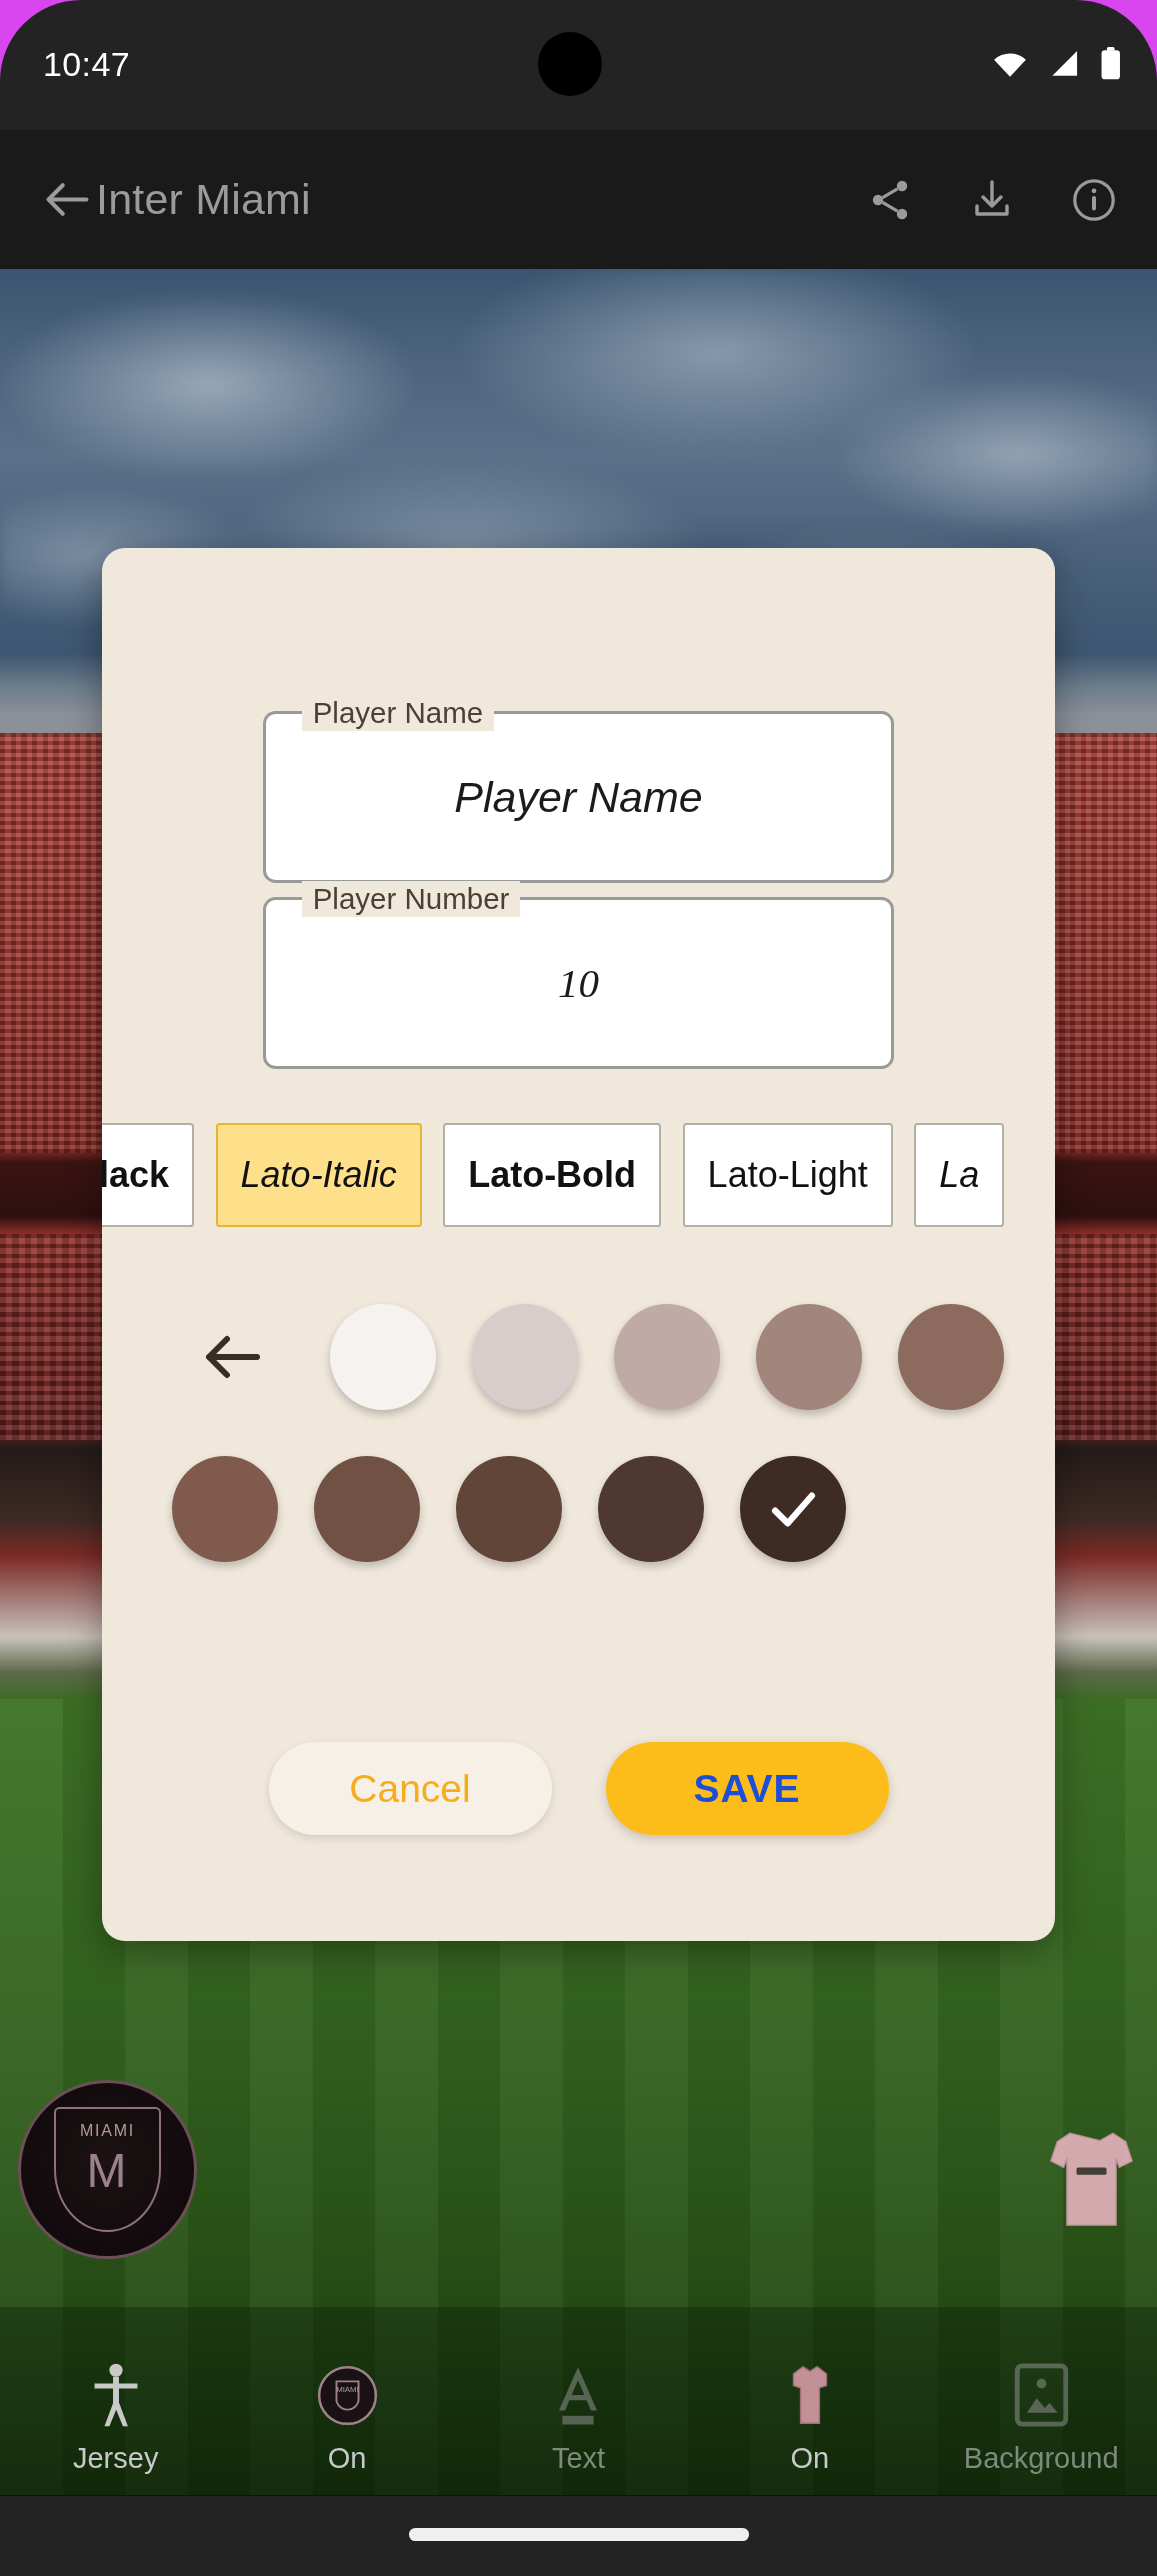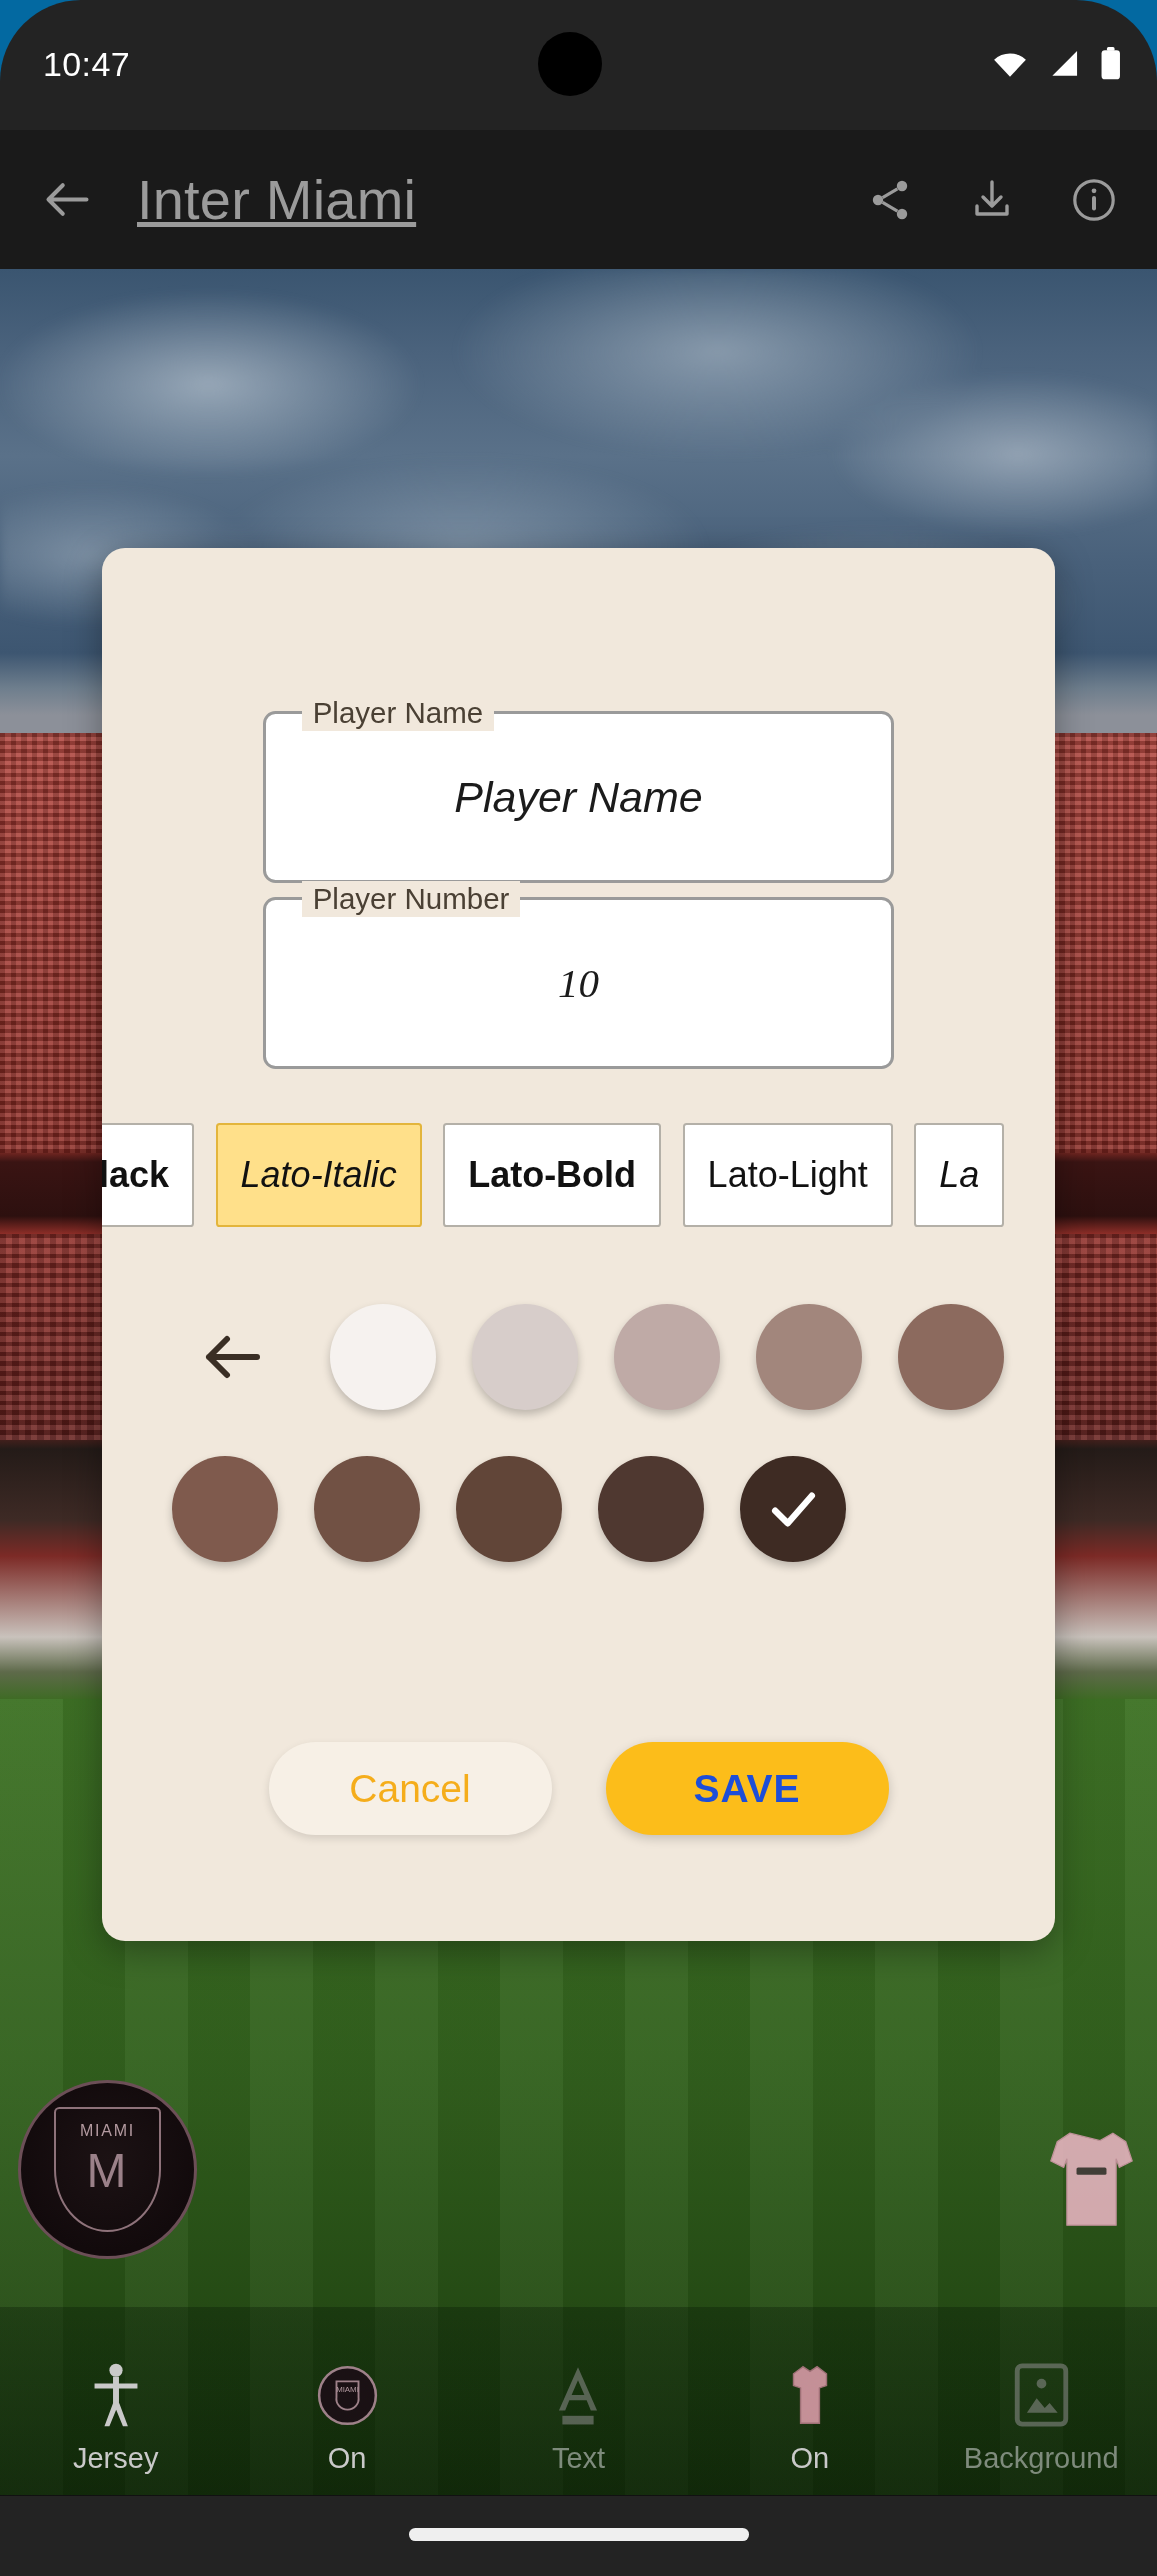--- a/index.html
+++ b/index.html
@@ -83,21 +83,21 @@
       linear-gradient(180deg,#3f7326,#33621e 45%,#1d400f);
   }
   .grass-dark {
     position:absolute; left:0; top:2039px; width:1157px; height:456px;
     background:linear-gradient(180deg, rgba(8,26,6,.35), rgba(6,20,5,.80));
   }
 
   
   .statusbar {
     position:absolute; left:0; top:0; width:1157px; height:130px;
-    background:#0369a1;
+    background:#d946ef;
     border-radius:0 0 0 0;
     text-align:right;
   }
   .statusbar-inner {
     position:absolute; left:0; top:0; width:1157px; height:130px;
     background:#232323;
     border-top-left-radius:81px; border-top-right-radius:81px;
   }
   .clock {
     position:absolute; left:43px; top:45px;
@@ -117,23 +117,22 @@
   .ic-batt { width:21.5px; height:34px; }
 
   
   .appbar {
     position:absolute; left:0; top:130px; width:1157px; height:139px;
     background:#1a1a1a;
     display:flex; align-items:center;
   }
   .appbar-back { margin-left:39px; width:57px; height:57px; cursor:pointer; }
   .appbar-title {
-    margin-left:41px; color:#9b9b9b; font-size:56px; font-weight:400;
+    color:#9b9b9b; font-size:43px; font-weight:400;
     letter-spacing:0.2px;
-    text-decoration:underline;
   }
   .appbar-actions {
     margin-left:auto; margin-right:39px;
     display:flex; align-items:center; gap:54px;
   }
   .appbar-actions svg { width:48px; height:48px; cursor:pointer; }
   .dialog {
     position:absolute; left:102px; top:548px;
     width:953px; height:1393px;
     background:#f1e8dc;

